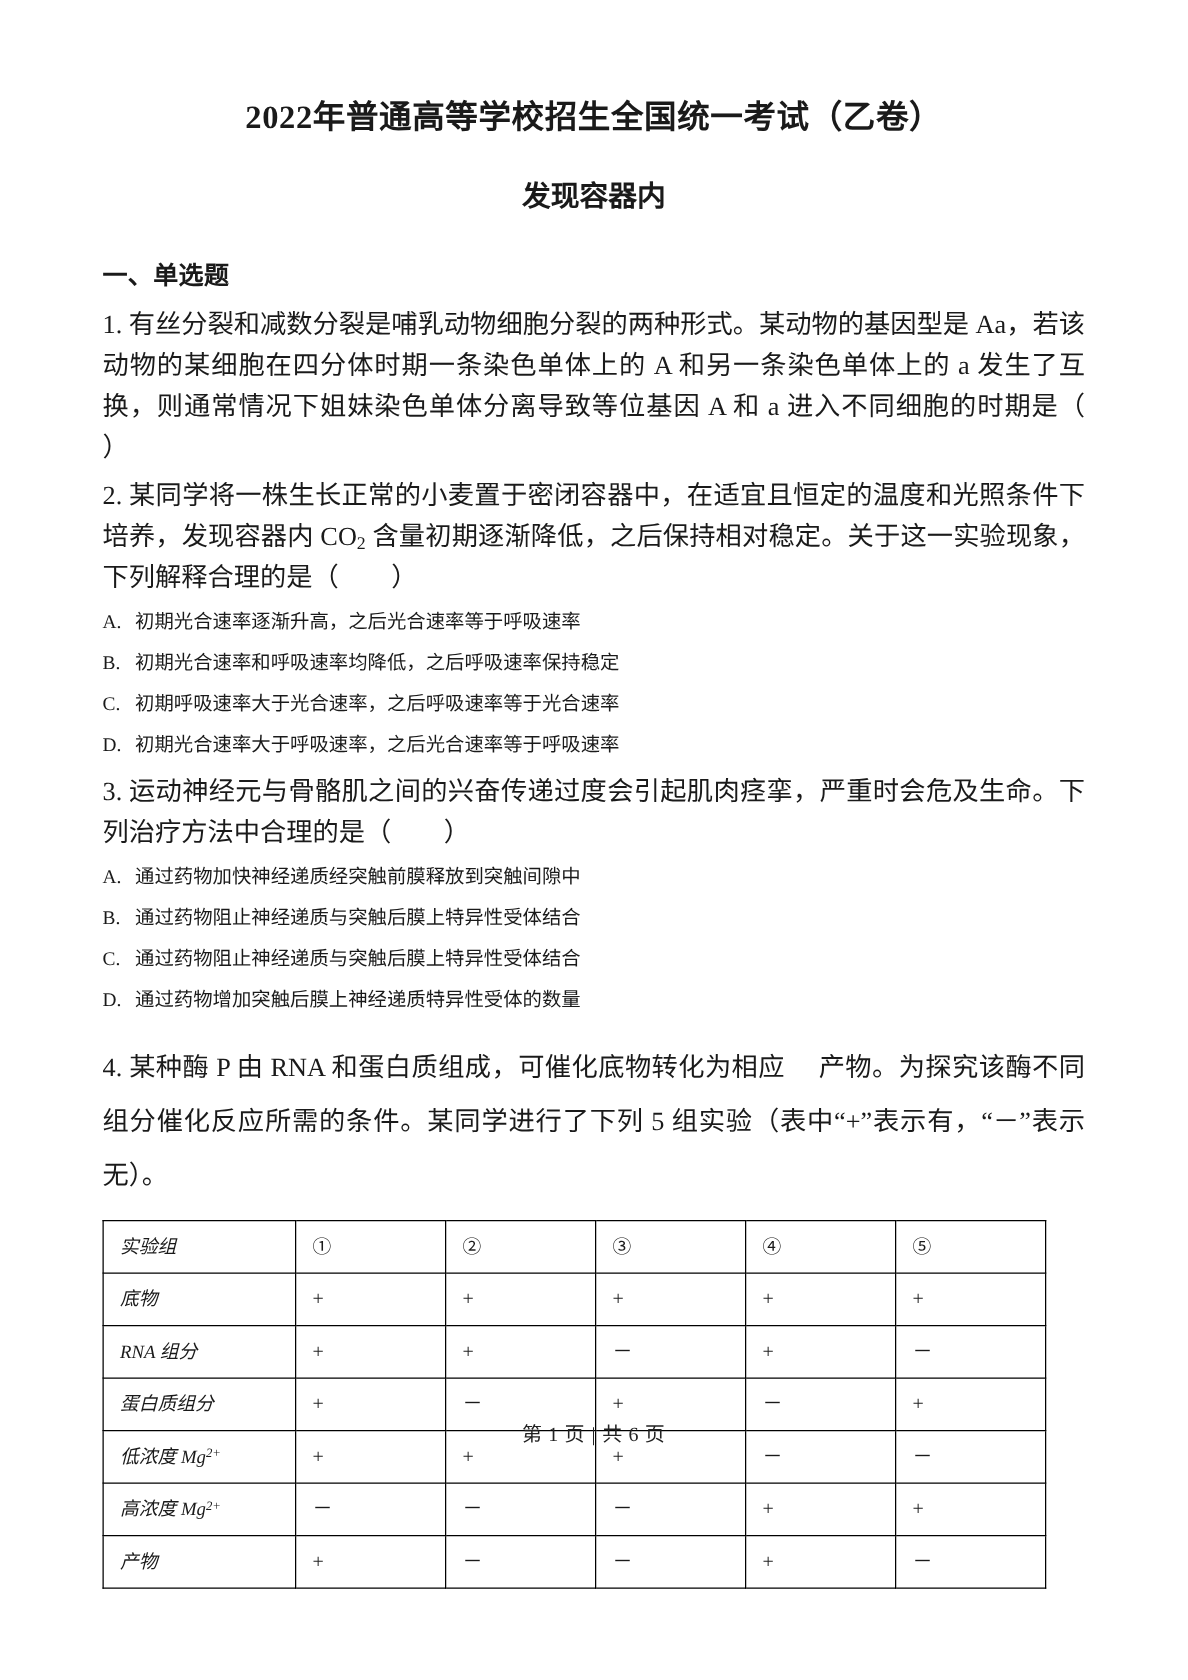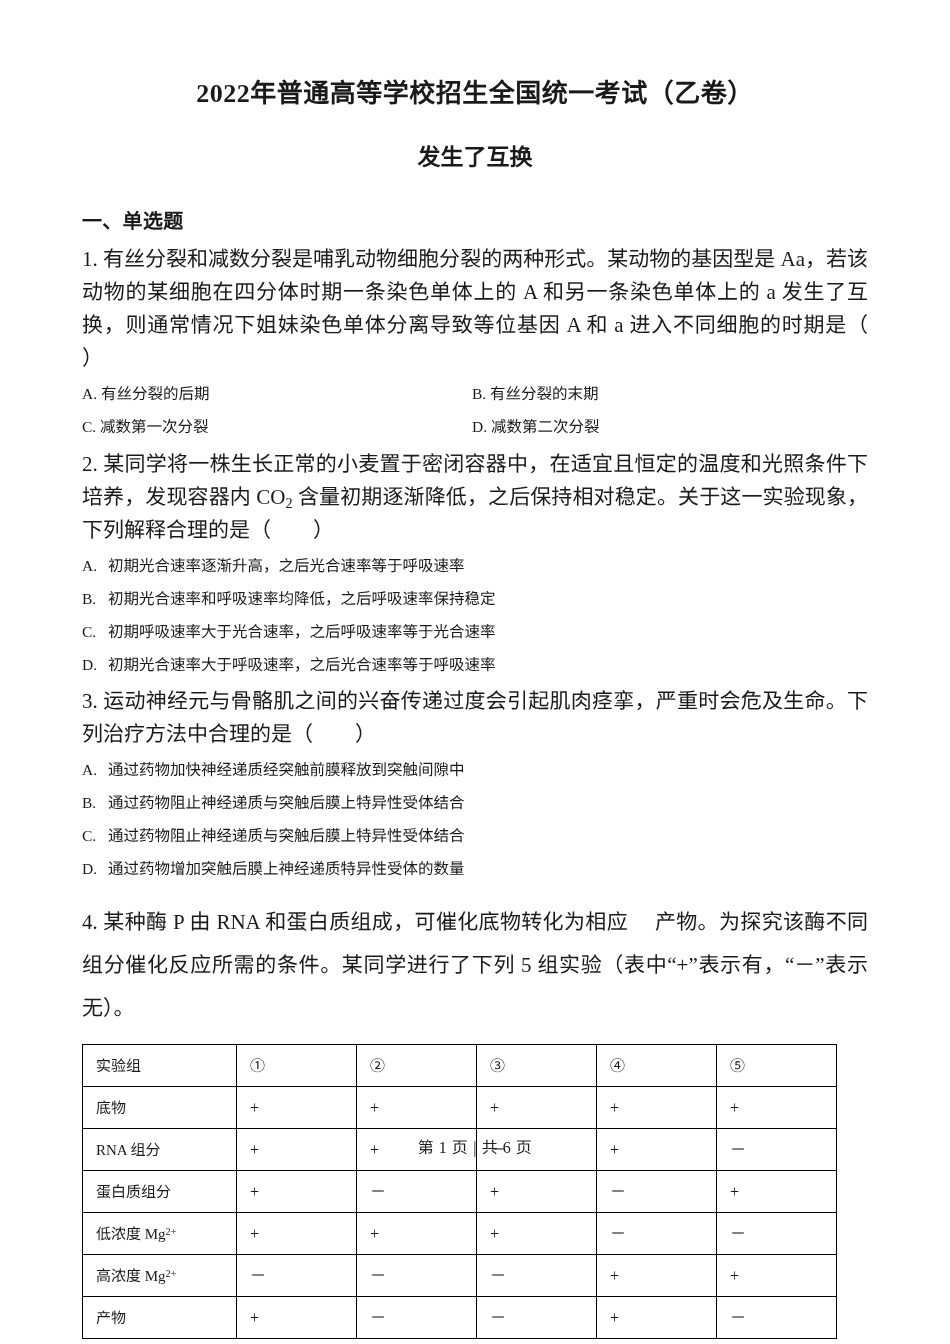--- a/index.html
+++ b/index.html
@@ -119,20 +119,21 @@
   table.exp-table td {
     border: 1px solid #000000;
     height: 41px;
     padding: 0 0 0 13px;
     vertical-align: middle;
     text-align: left;
     line-height: 1.2;
   }
   table.exp-table td.rowhead {
     width: 140px;
+    font-style: italic;
   }
   table.exp-table td.cell {
     width: 106px;
   }
   .sign {
     font-family: "Liberation Serif", "DejaVu Serif", serif;
     font-size: 16px;
   }
 
   
@@ -147,32 +148,26 @@
     letter-spacing: 0.5px;
   }
   .footer .sep { padding: 0 5px; }
 </style>
 </head>
 <body>
 
 <div class="page">
 
   <h1 class="doc-title">2022年普通高等学校招生全国统一考试（乙卷）</h1>
-  <h2 class="doc-subtitle">发生了互换</h2>
+  <h2 class="doc-subtitle">发现容器内</h2>
 
   <h3 class="section-title">一、单选题</h3>
 
   <div class="question">
     <p class="q-stem q1">1. 有丝分裂和减数分裂是哺乳动物细胞分裂的两种形式。某动物的基因型是 Aa，若该动物的某细胞在四分体时期一条染色单体上的 A 和另一条染色单体上的 a 发生了互换，则通常情况下姐妹染色单体分离导致等位基因 A 和 a 进入不同细胞的时期是（　　）</p>
-    <div class="opts-grid">
-      <div class="opt">A. 有丝分裂的后期</div>
-      <div class="opt">B. 有丝分裂的末期</div>
-      <div class="opt">C. 减数第一次分裂</div>
-      <div class="opt">D. 减数第二次分裂</div>
-    </div>
   </div>
 
   <div class="question">
     <p class="q-stem q2"><span>2. 某同学将一株生长正常的小麦置于密闭容器中，在适宜且恒定的温度和光照条件下培养，发现容器内 CO</span><sub>2</sub><span> 含量初期逐渐降低，之后保持相对稳定。关于这一实验现象，下列解释合理的是（　　）</span></p>
     <div class="opts-list">
       <div class="opt">
         <span class="opt-label">A.</span>
         <span class="opt-text">初期光合速率逐渐升高，之后光合速率等于呼吸速率</span>
       </div>
       <div class="opt">

